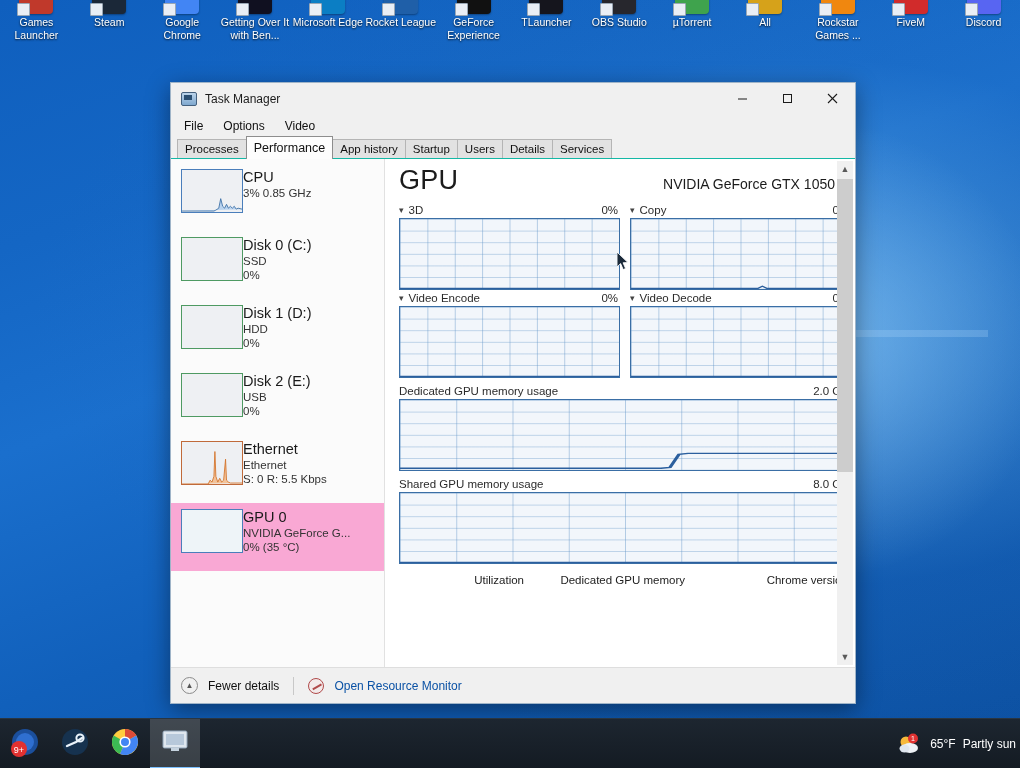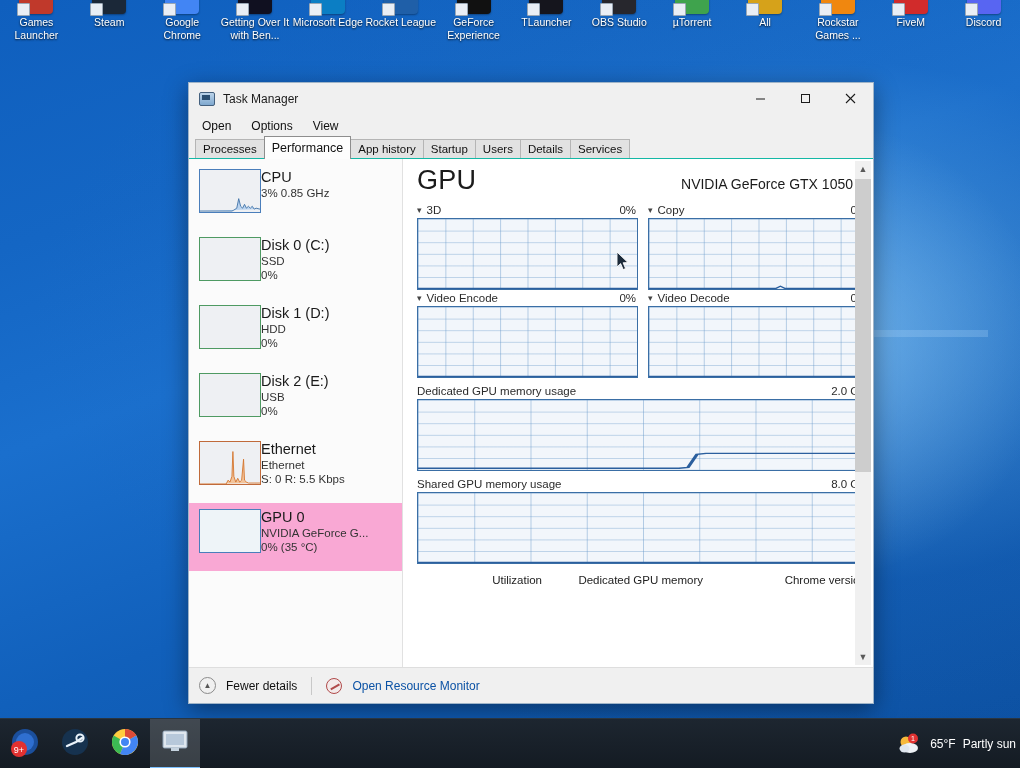--- a/index.html
+++ b/index.html
@@ -69,21 +69,21 @@
     width: 11px; height: 11px;
     background: #e9eef5;
     border: 1px solid #9aa7b5;
     border-radius: 1px;
   }
   .desk-icon .lbl { display:block; }
 
   
   #taskmgr {
     position: absolute;
-    left: 188px; top: 82px;
+    left: 170px; top: 82px;
     width: 686px; height: 622px;
     background: #f0f0f0;
     border: 1px solid #9fb4c8;
     box-shadow: 0 6px 22px rgba(0,0,0,.40);
     display: flex; flex-direction: column;
     overflow: hidden;
   }
   .titlebar {
     height: 31px;
     background: #f0f0f0;
@@ -407,23 +407,23 @@
         <div class="wbtn close">
           <svg width="11" height="11" viewBox="0 0 11 11">
               <line x1="1" y1="1" x2="10" y2="10" stroke="currentColor" stroke-width="1.1"></line>
               <line x1="10" y1="1" x2="1" y2="10" stroke="currentColor" stroke-width="1.1"></line>
             </svg>
         </div>
       </div>
     </div>
 
     <div class="menubar">
-        <span>Open</span>
+        <span>File</span>
         <span>Options</span>
-        <span>View</span>
+        <span>Video</span>
       </div>
 
     <div class="tabstrip">
         <div class="tab">Processes</div>
         <div class="tab active">Performance</div>
         <div class="tab">App history</div>
         <div class="tab">Startup</div>
         <div class="tab">Users</div>
         <div class="tab">Details</div>
         <div class="tab">Services</div>

